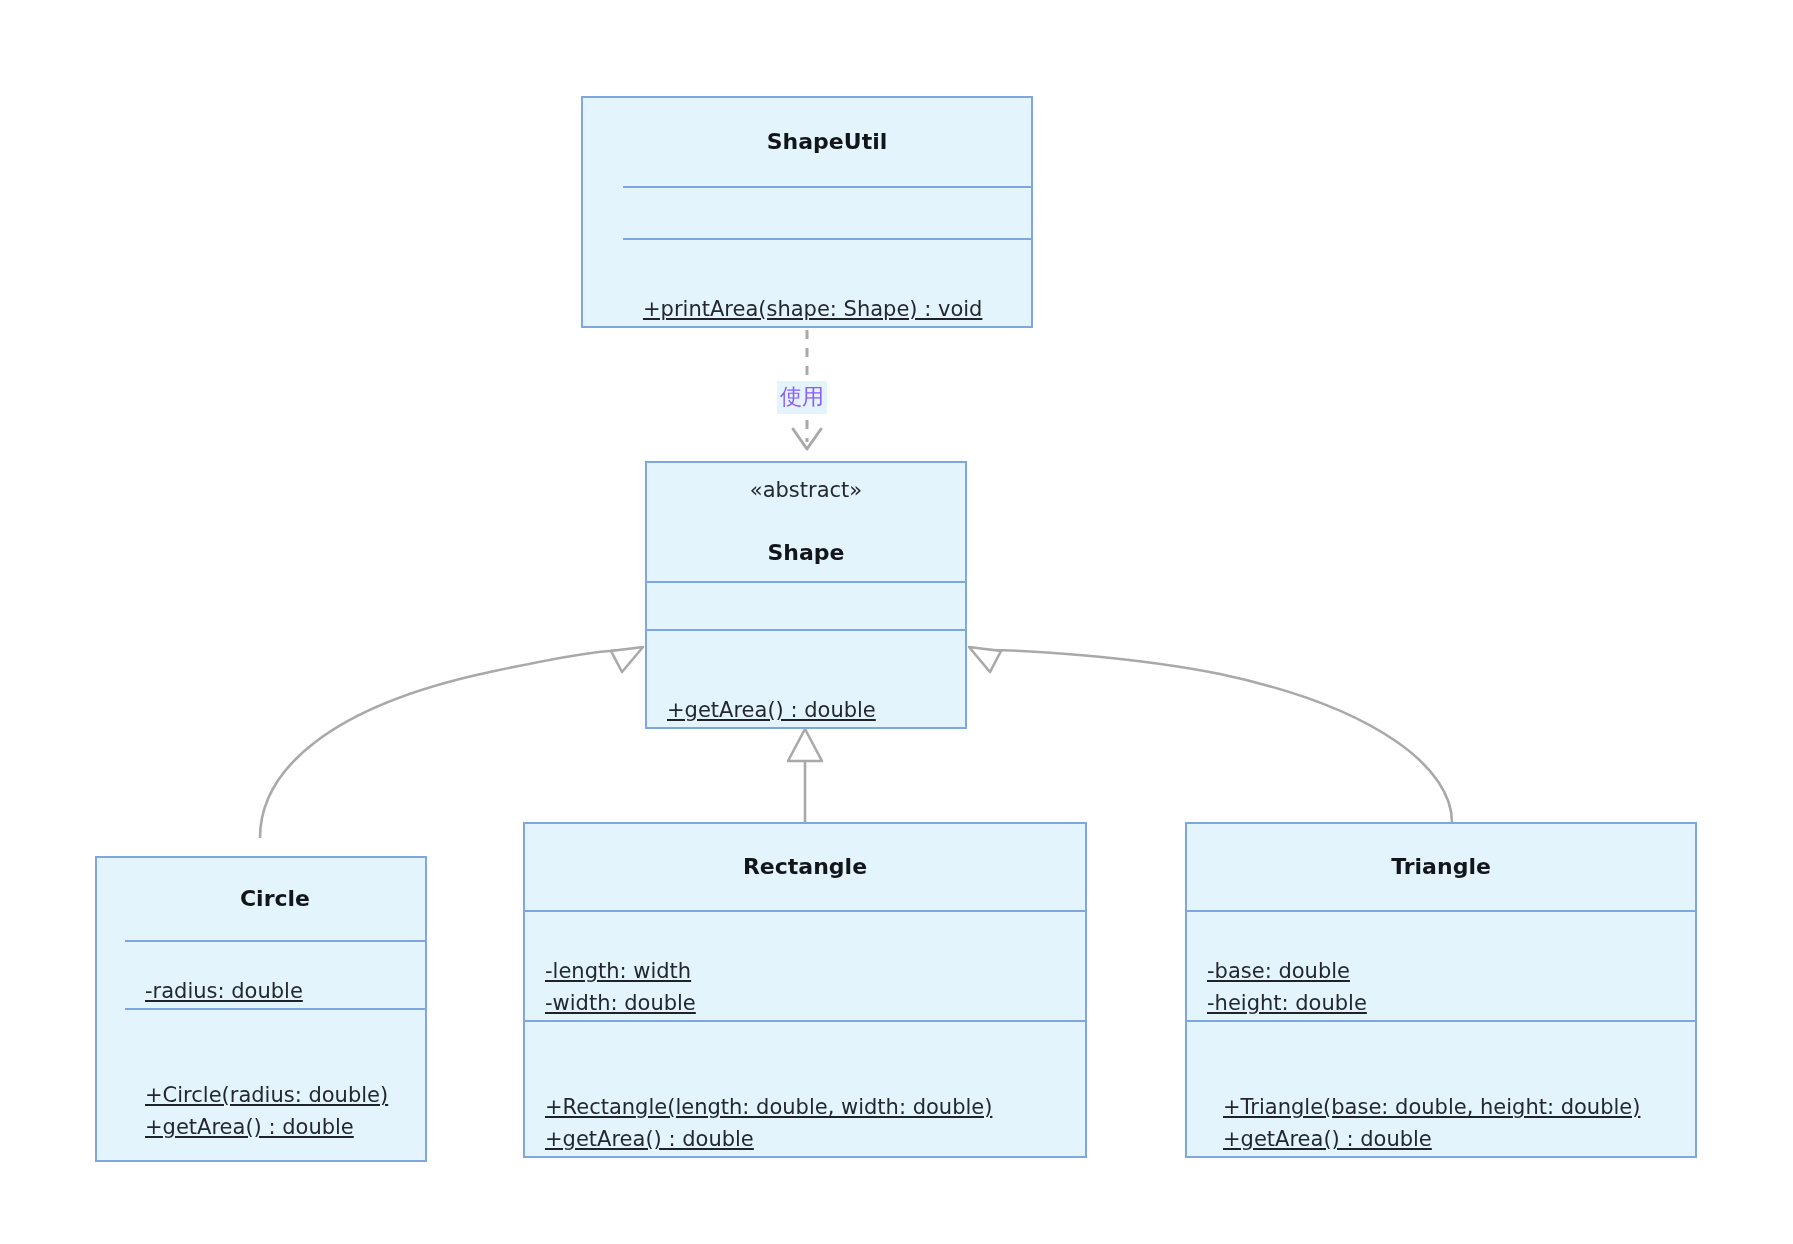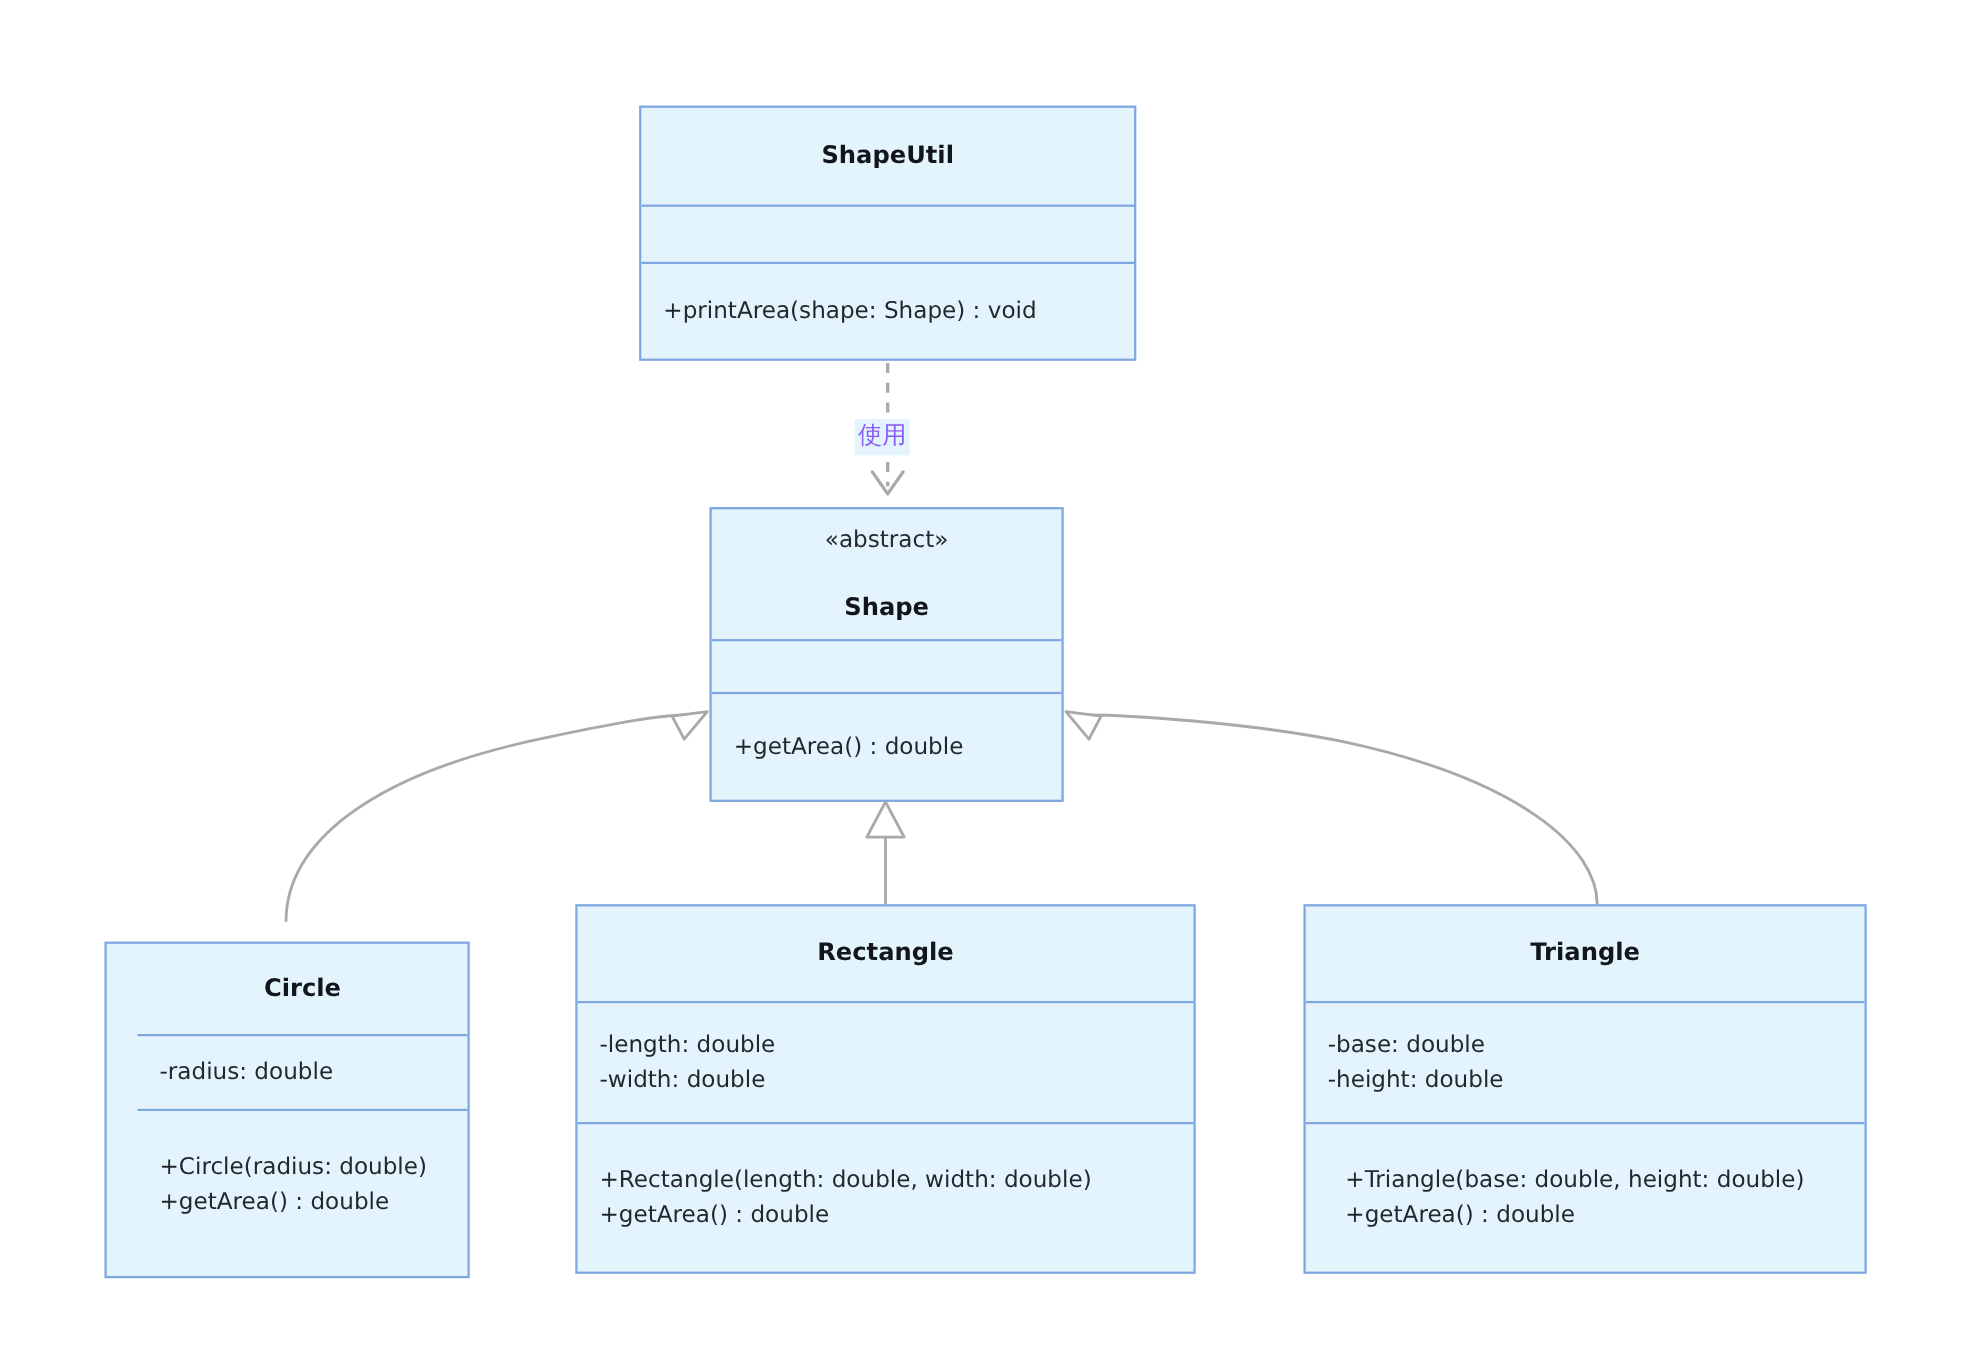--- a/index.html
+++ b/index.html
@@ -64,34 +64,35 @@
     font-weight: 700;
     line-height: 1.35;
     color: #12161a;
     white-space: nowrap;
     overflow: hidden;
   }
 
   .c-body {
     display: flex;
     flex-direction: column;
-    justify-content: center;
+    justify-content: flex-end;
     padding: 0 20px;
+    text-decoration: underline;
   }
   .member {
     font-size: 21px;
     line-height: 1.52;
     color: #23282e;
     white-space: nowrap;
     overflow: hidden;
   }
   .c-empty { }
 
   
-  #cls-shapeutil { left: 581px; top: 96px; width: 452px; height: 232px; }
+  #cls-shapeutil { left: 581px; top: 96px; width: 452px; height: 232px; padding-left: 40px; }
   #cls-shapeutil .c-title  { height: 88px; }
   #cls-shapeutil .c-empty  { height: 52px; }
   #cls-shapeutil .c-body   { height: 88px; }
 
   #cls-shape { left: 645px; top: 461px; width: 322px; height: 268px; }
   #cls-shape .c-title { height: 118px; gap: 34px; }
   #cls-shape .c-empty { height: 48px; }
   #cls-shape .c-body  { height: 98px; }
 
   #cls-circle { left: 95px; top: 856px; width: 332px; height: 306px; padding-left: 28px; }
@@ -182,21 +183,21 @@
       <div class="member">+Circle(radius: double)</div>
       <div class="member">+getArea() : double</div>
     </div>
   </div>
 
   <div class="uml-class" id="cls-rectangle">
     <div class="compartment c-title">
       <div class="class-name">Rectangle</div>
     </div>
     <div class="compartment c-body c-attrs">
-      <div class="member">-length: double</div>
+      <div class="member">-length: width</div>
       <div class="member">-width: double</div>
     </div>
     <div class="compartment c-body c-ops">
       <div class="member">+Rectangle(length: double, width: double)</div>
       <div class="member">+getArea() : double</div>
     </div>
   </div>
 
   <div class="uml-class" id="cls-triangle">
     <div class="compartment c-title">

